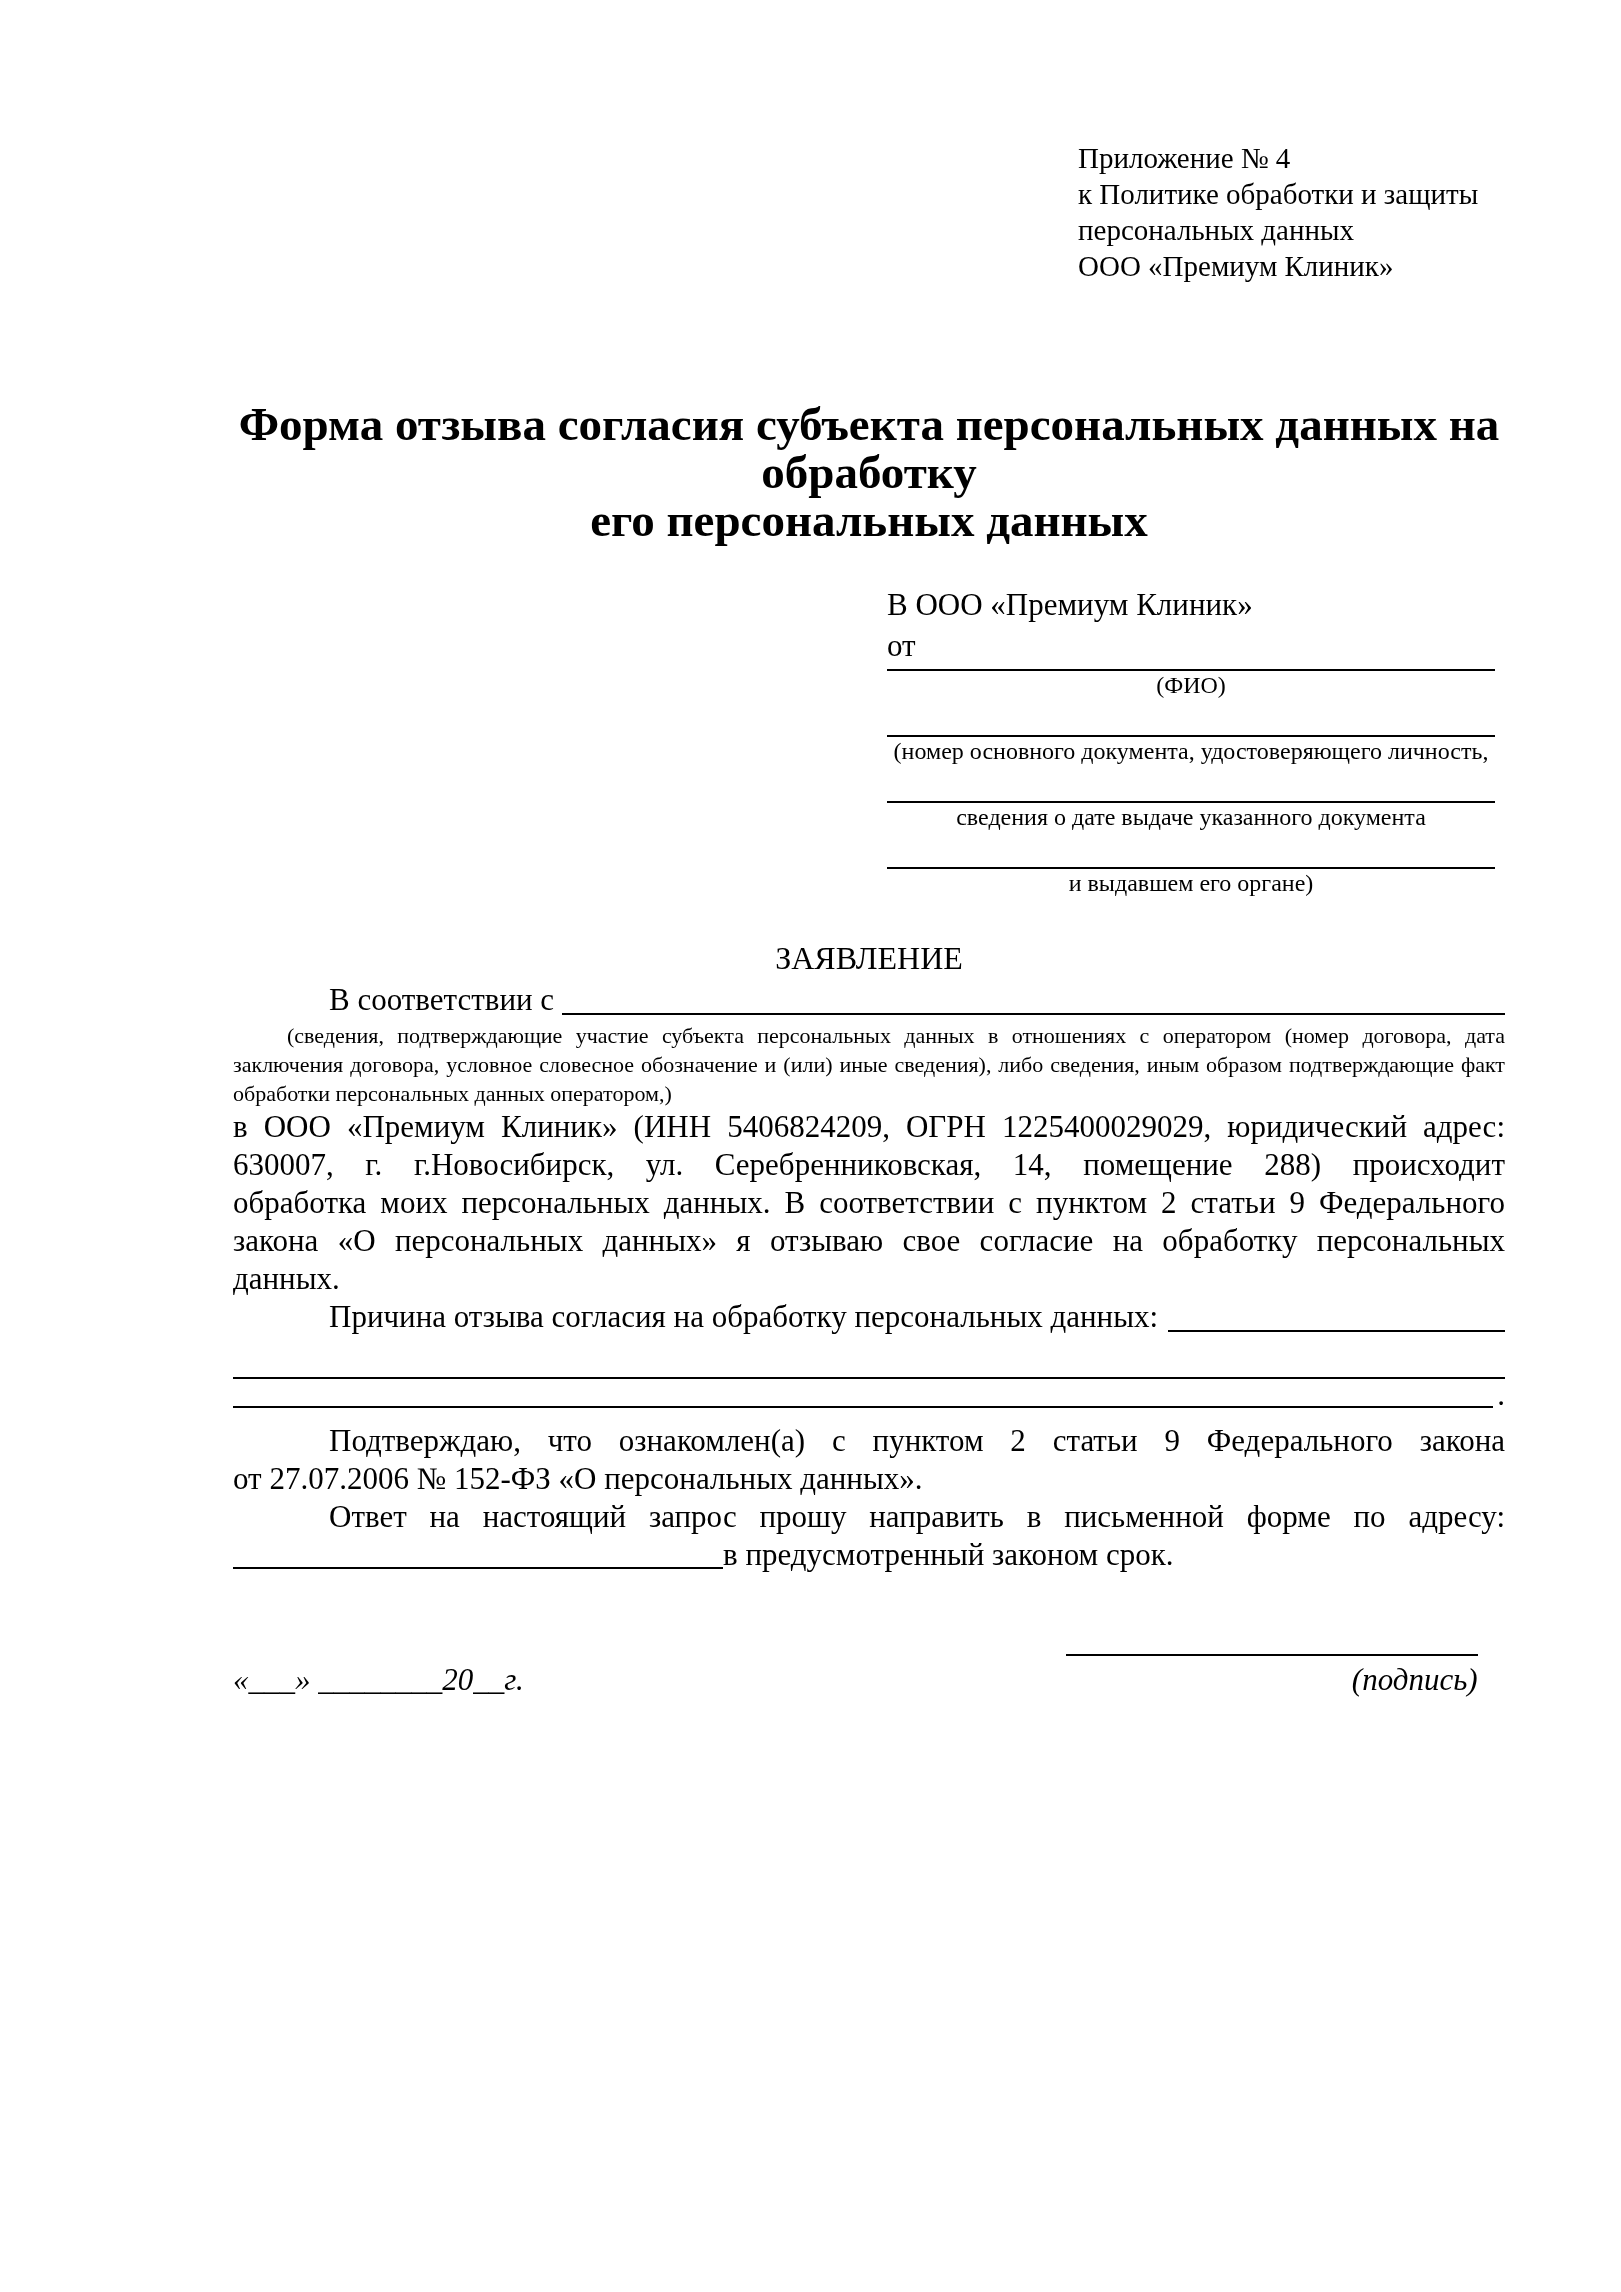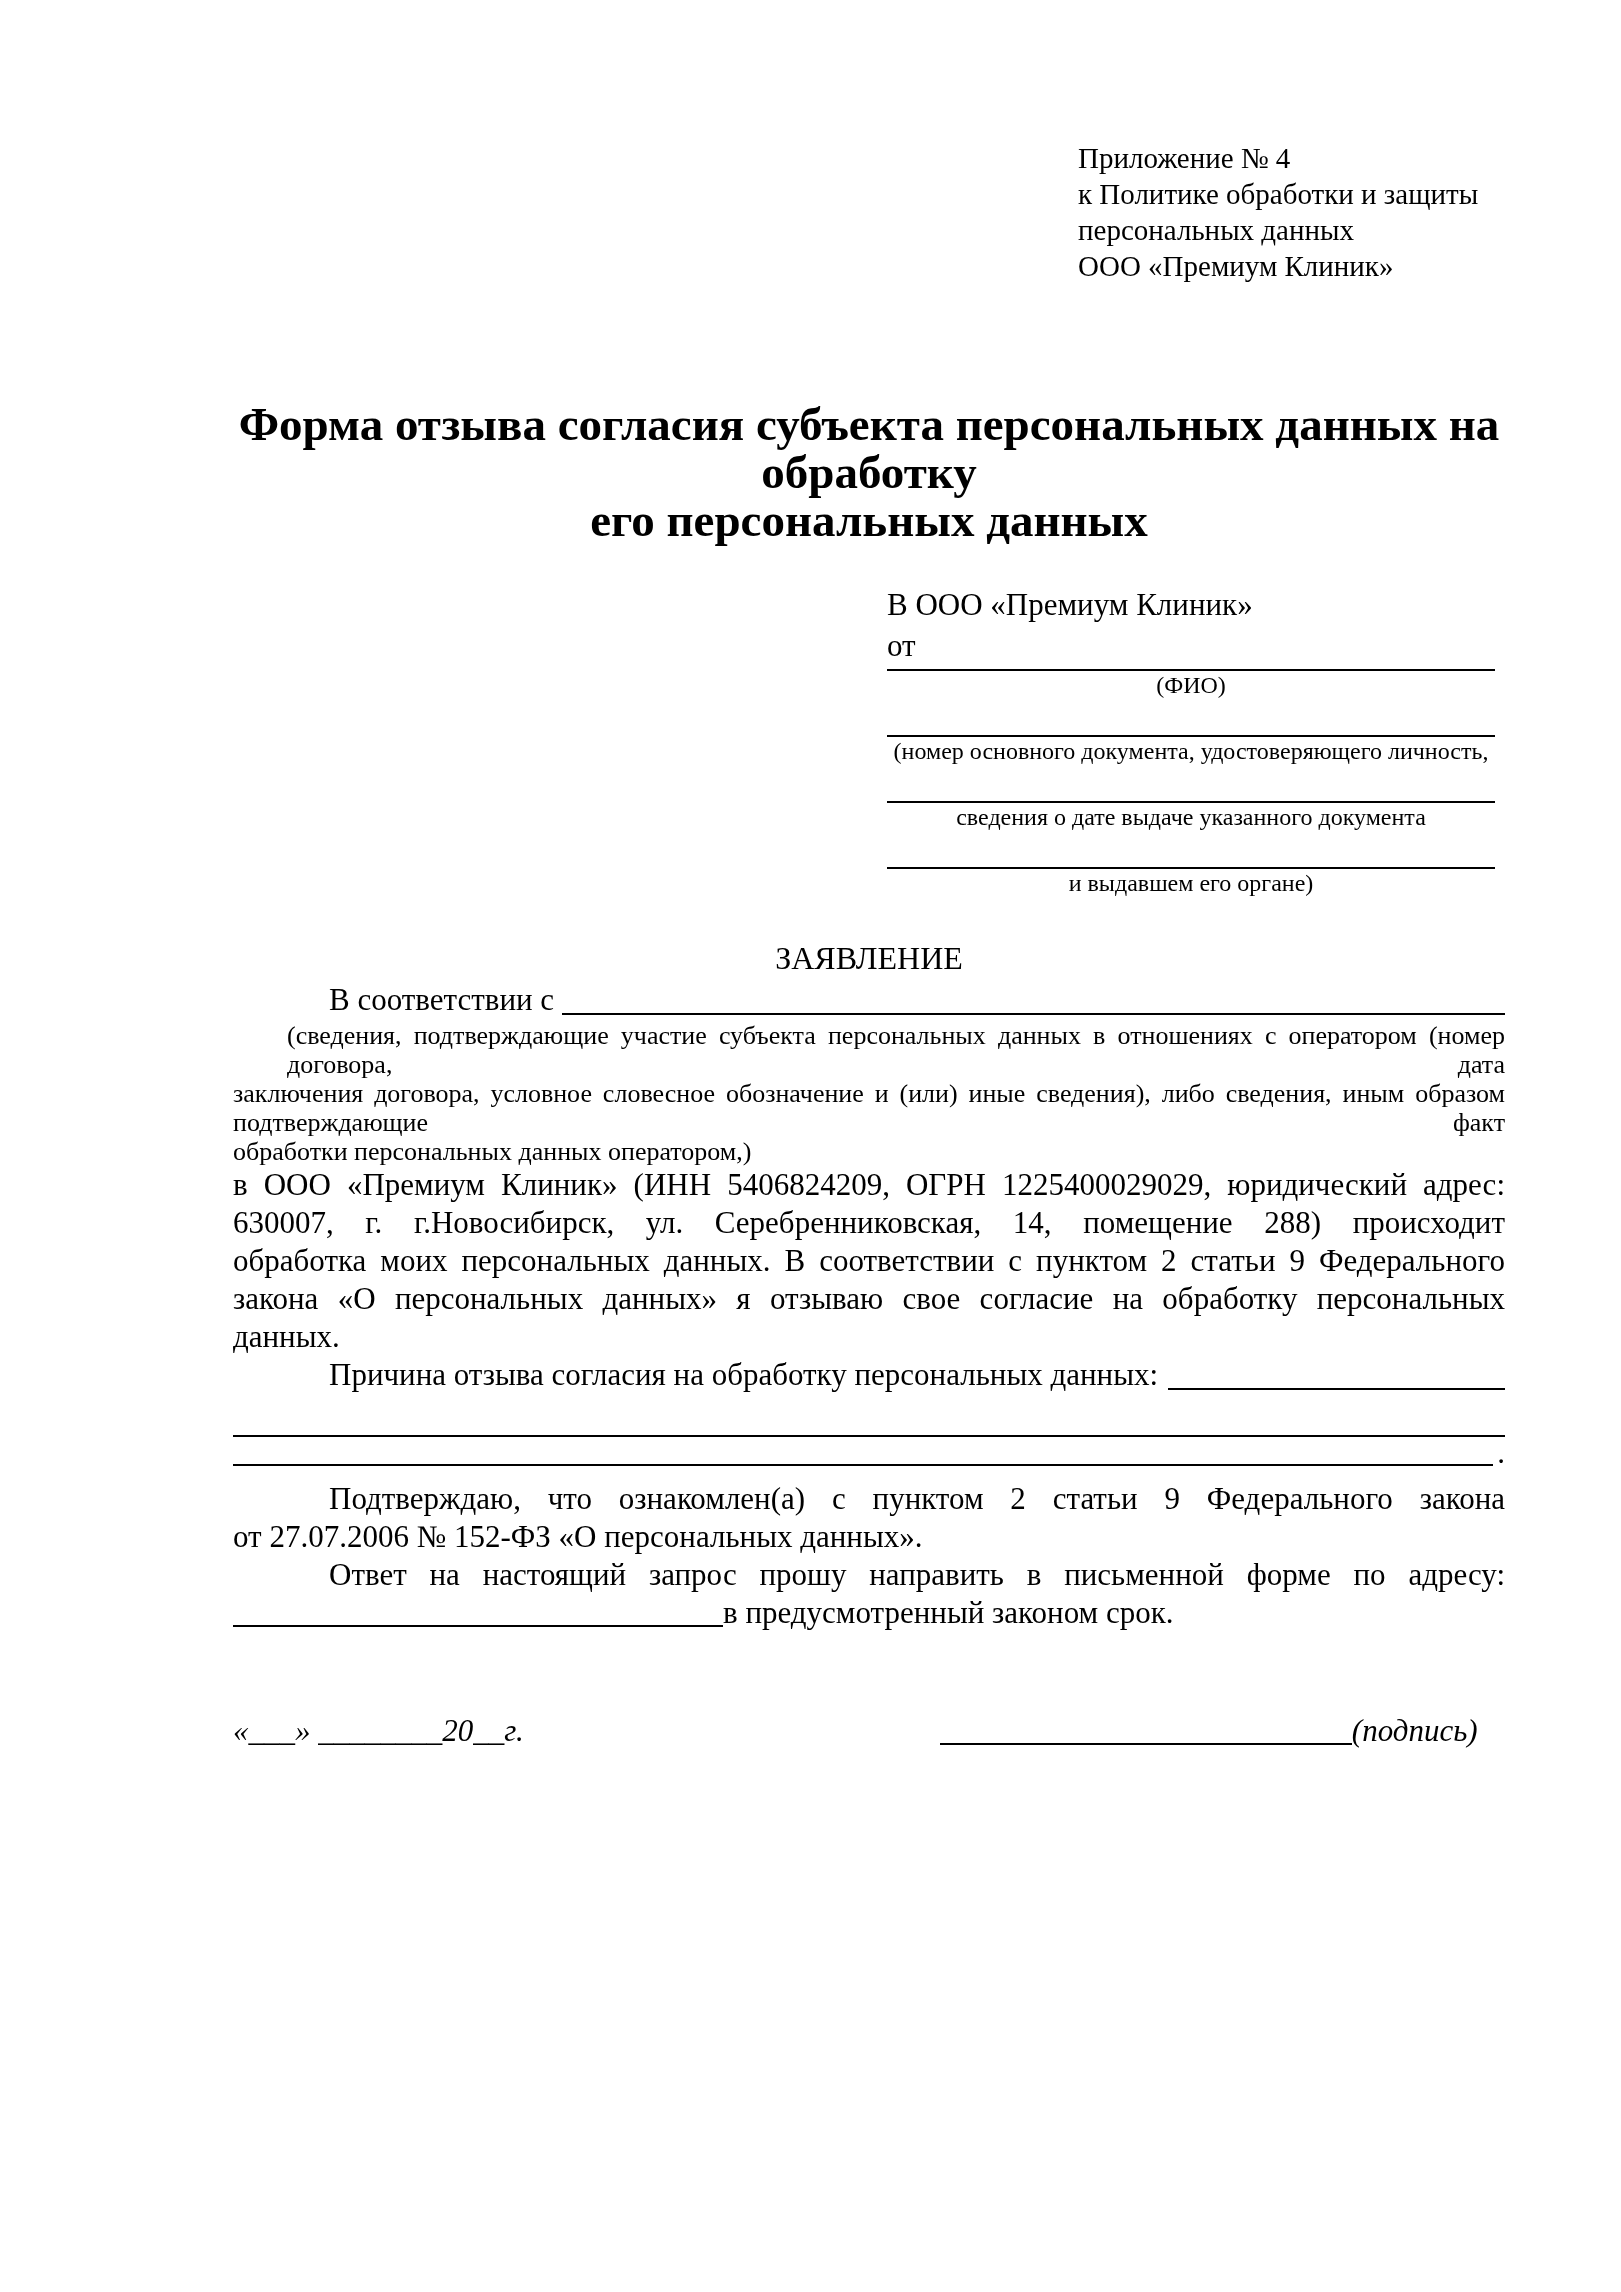--- a/index.html
+++ b/index.html
@@ -70,21 +70,21 @@
   .fill-fixed {
     width: 490px;
     border-bottom: 2.9px solid #000;
     margin-bottom: 4.9px;
   }
 
   .intro-row { margin-top: 3.9px; padding-left: 96px; }
   .intro-row .prefix { white-space: nowrap; padding-right: 7.8px; }
 
   .fine-print {
-    font-size: 26px;
+    font-size: 22px;
     line-height: 29px;
     margin-top: 2px;
   }
   .jline { text-align: justify; text-align-last: justify; }
   .lline { text-align: left; }
   .ind55 { padding-left: 54px; }
   .ind98 { padding-left: 96px; }
 
   .body-block { margin-top: 0; }
 
@@ -105,21 +105,21 @@
   .reply-row2 .suffix { white-space: nowrap; }
 
   
   .sig-row {
     margin-top: 80px;
     display: flex;
     justify-content: space-between;
     align-items: flex-end;
     font-style: italic;
   }
-  .sig-group { display: flex; margin-right: 27.4px; }
+  .sig-group { display: flex; align-items: flex-end; margin-right: 27.4px; flex-direction: column; }
   .sig-line {
     width: 412px;
     border-bottom: 2.9px solid #000;
     margin-bottom: 4.9px;
   }
   .sig-caption { white-space: nowrap; }
   .date-field { white-space: nowrap; }
 </style>
 </head>
 <body>

